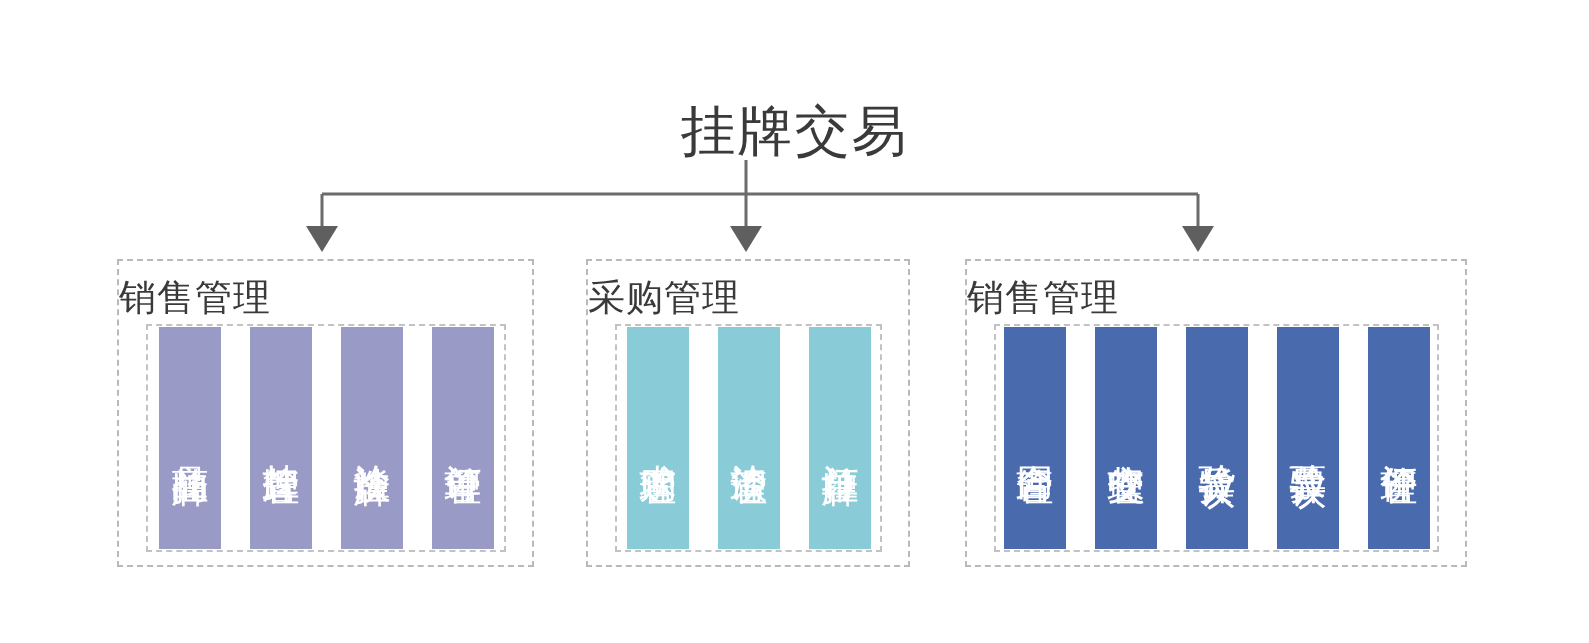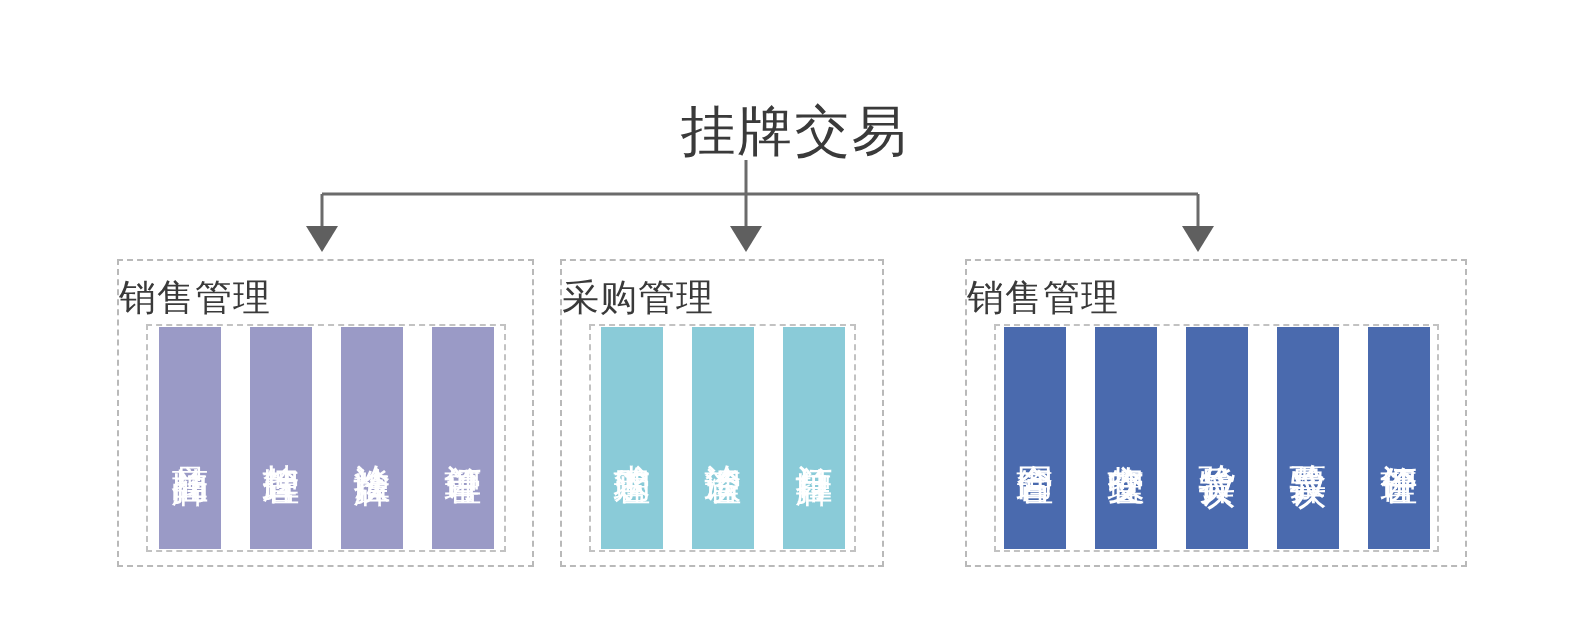--- a/index.html
+++ b/index.html
@@ -146,21 +146,21 @@
         <div class="item" style="background:#9a9ac6;">
           <span class="item-label">洽谈挂牌</span>
         </div>
         <div class="item" style="background:#9a9ac6;">
           <span class="item-label">订单管理</span>
         </div>
       </div>
     </div>
   </div>
 
-  <div class="group" id="group-1" style="left:560px; top:259px; width:324px; height:308px;text-decoration:underline;">
+  <div class="group" id="group-1" style="left:586px; top:259px; width:324px; height:308px;text-decoration:underline;">
     <div class="group-title">采购管理</div>
     <div class="group-inner">
       <div class="items-row">
         <div class="item" style="background:#8acbd8;">
           <span class="item-label">求购管理</span>
         </div>
         <div class="item" style="background:#8acbd8;">
           <span class="item-label">洽谈管理</span>
         </div>
         <div class="item" style="background:#8acbd8;">

